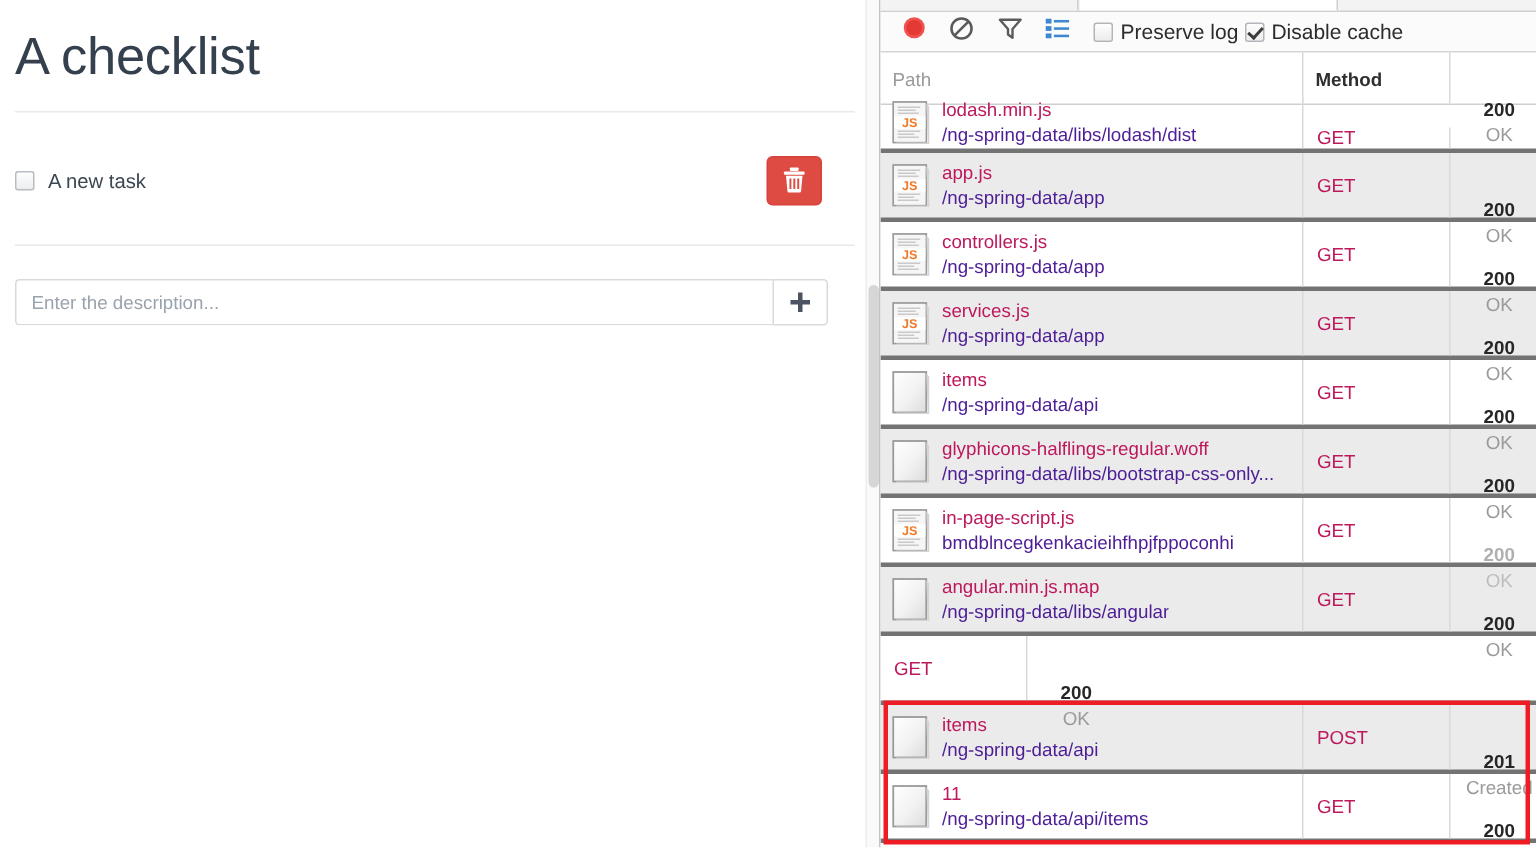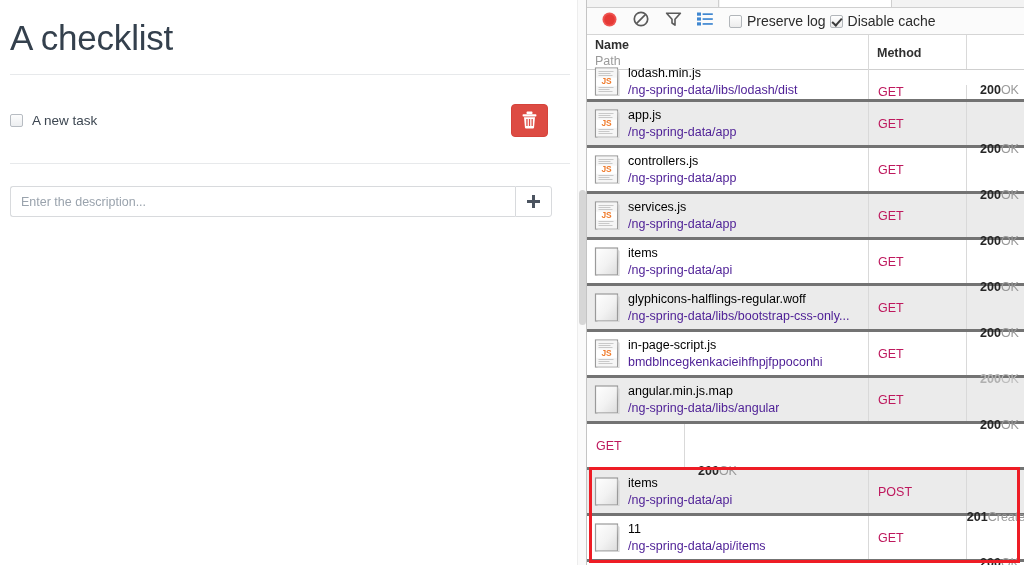--- a/index.html
+++ b/index.html
@@ -297,42 +297,42 @@
   }
   .name-txt {
     display: flex;
     flex-direction: column;
     justify-content: center;
     overflow: hidden;
     min-width: 0;
   }
   .name-txt .n1 {
     font-size: 12.5px;
-    color: #000000;
+    color: #be185d;
     line-height: 17px;
     white-space: nowrap;
     overflow: hidden;
     text-overflow: ellipsis;
   }
   .name-txt .n2 {
     font-size: 12.5px;
     color: #4c1d95;
     line-height: 17px;
     white-space: nowrap;
     overflow: hidden;
     text-overflow: ellipsis;
   }
   .cell-method {
     padding-left: 9px;
     font-size: 12.5px;
     color: #be185d;
   }
   .cell-status {
     padding-left: 8px;
-    flex-direction: row;
+    flex-direction: column;
     justify-content: center;
     align-items: flex-start;
   }
   .cell-status .s1 {
     font-size: 12.5px;
     font-weight: bold;
     color: #262626;
     line-height: 17px;
   }
   .cell-status .s2 {
@@ -458,21 +458,20 @@
         <span class="lbl">Preserve log</span>
       </label>
       <label class="tb-check">
         <span class="cbx checked"></span>
         <span class="lbl">Disable cache</span>
       </label>
     </div>
 
     <div class="dt-header">
       <div class="cell col-name">
-        <span class="l1">Name</span>
         <span class="l2">Path</span>
       </div>
       <div class="cell col-method middle">
         <span class="l1">Method</span>
       </div>
       <div class="cell col-status">
         <span class="l1">Status</span>
         <span class="l2">Text</span>
       </div>
     </div>

